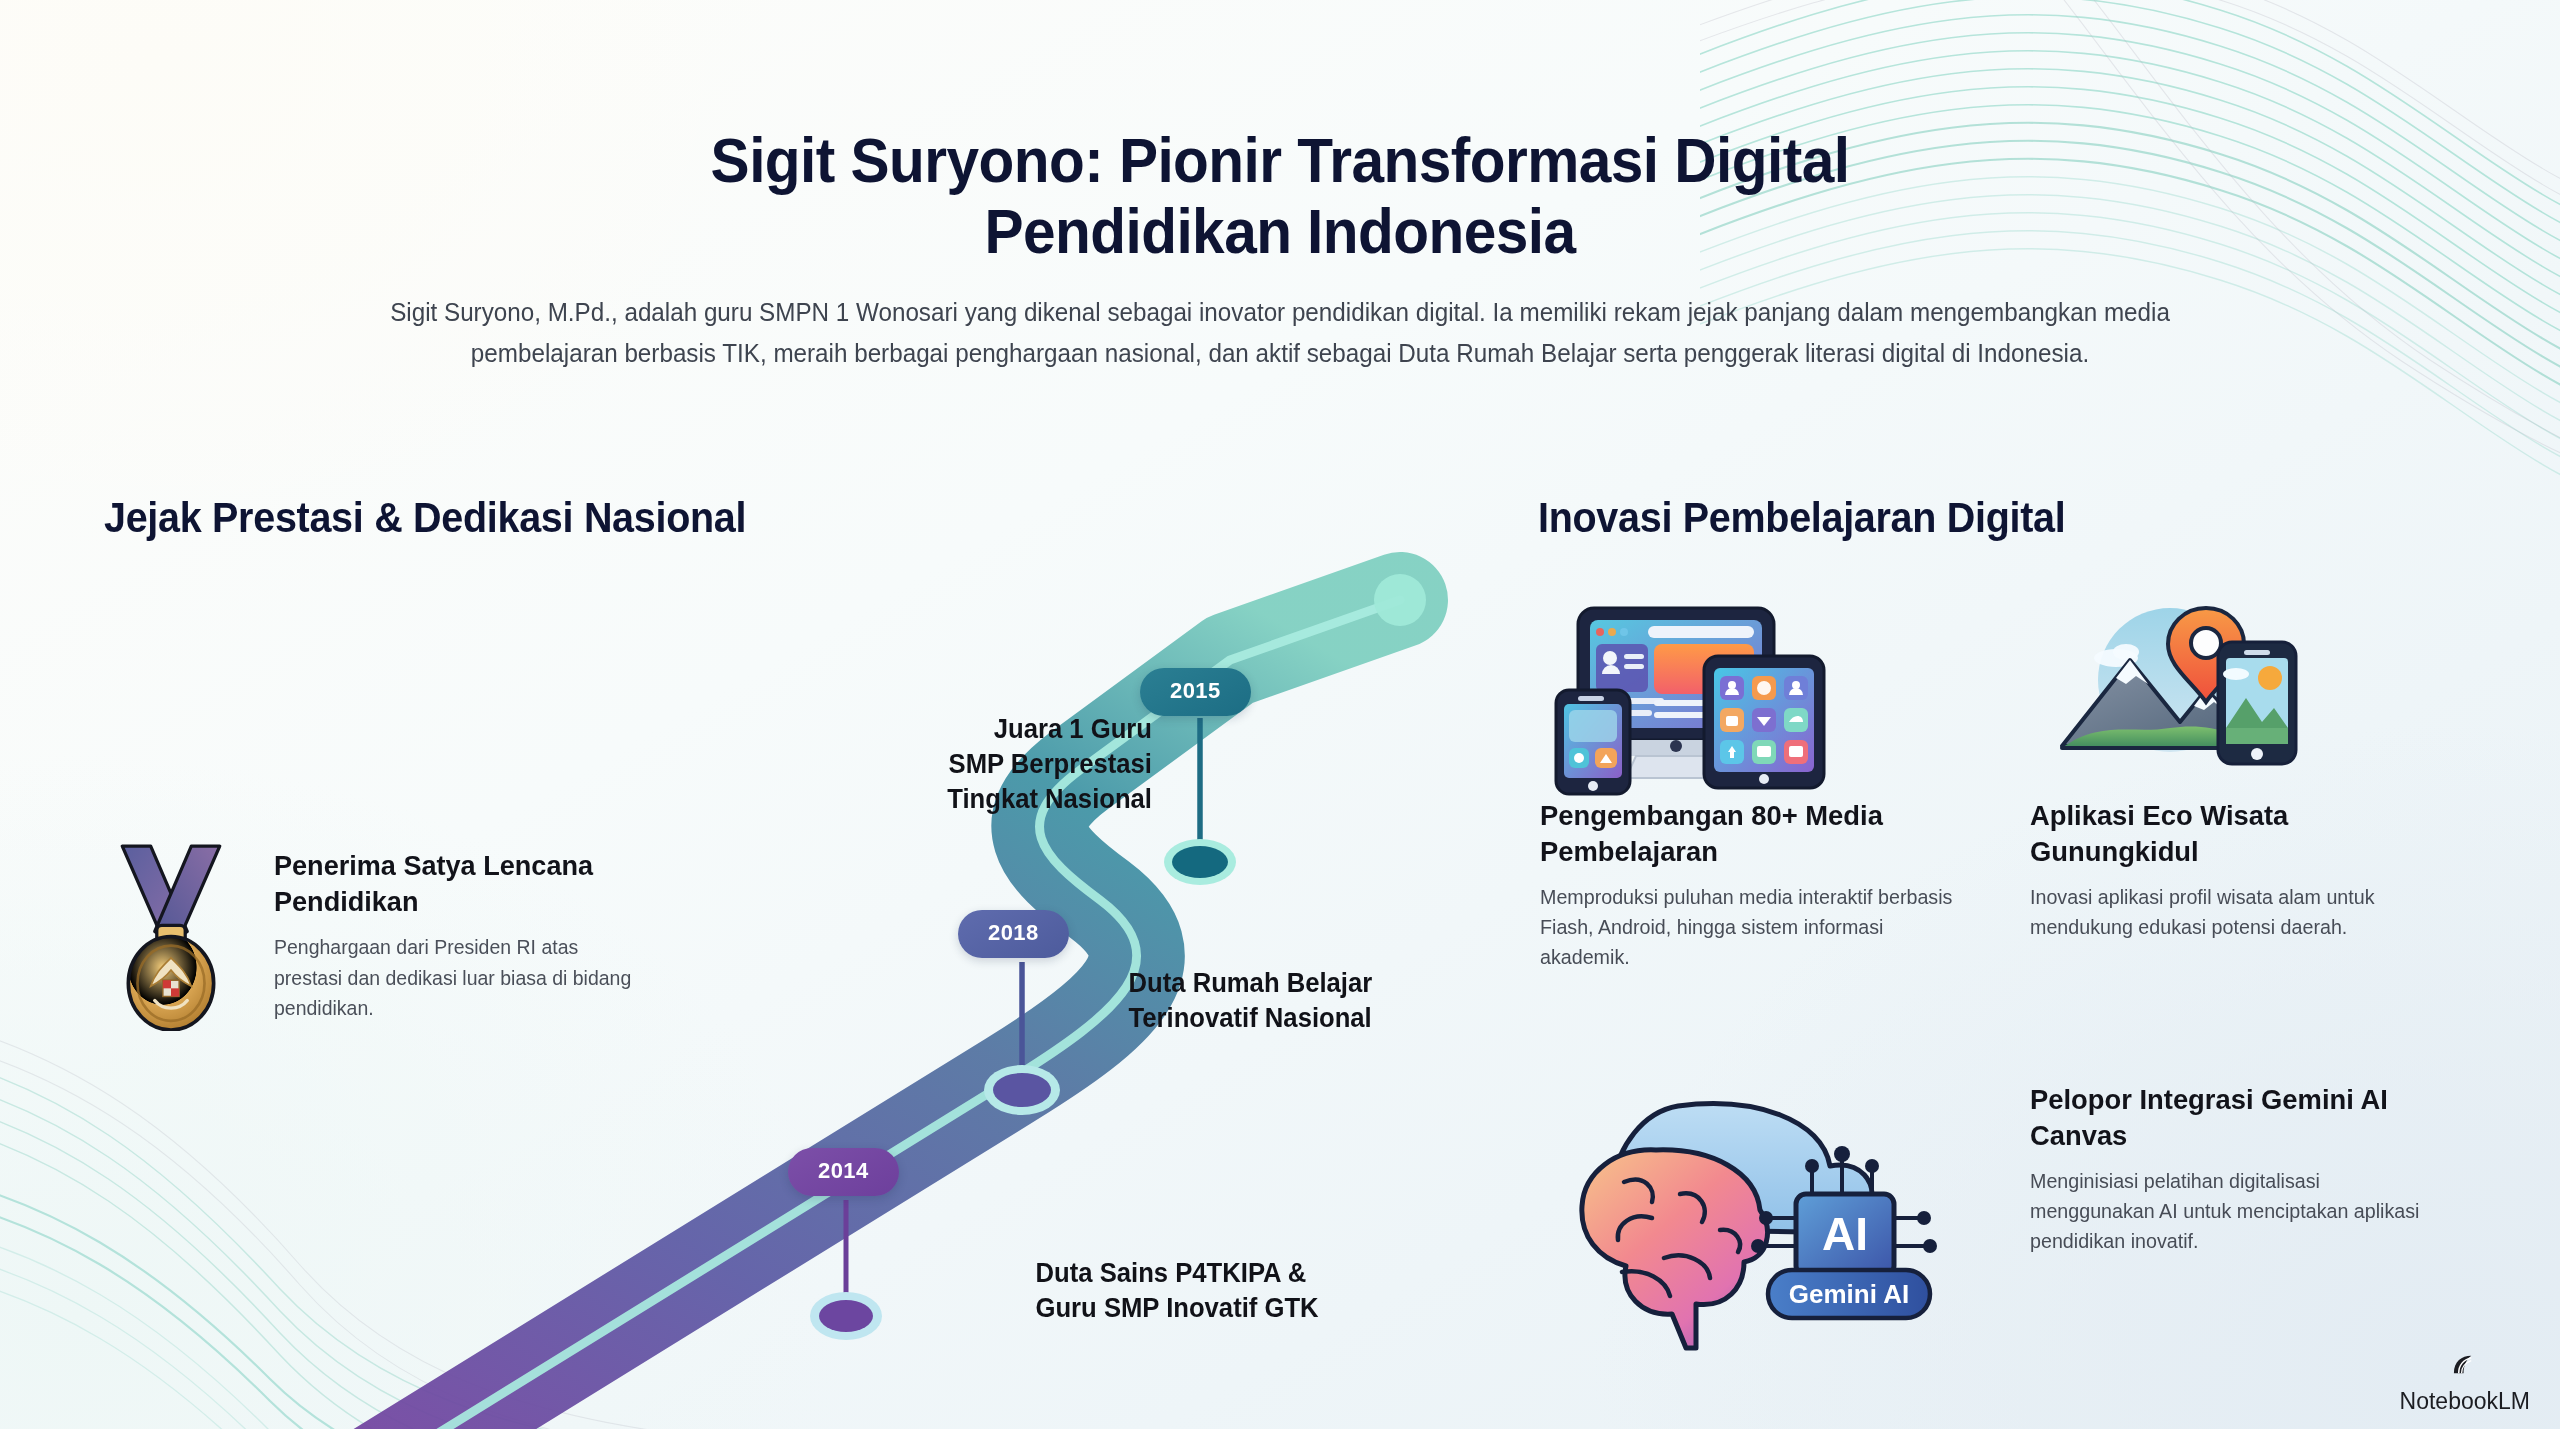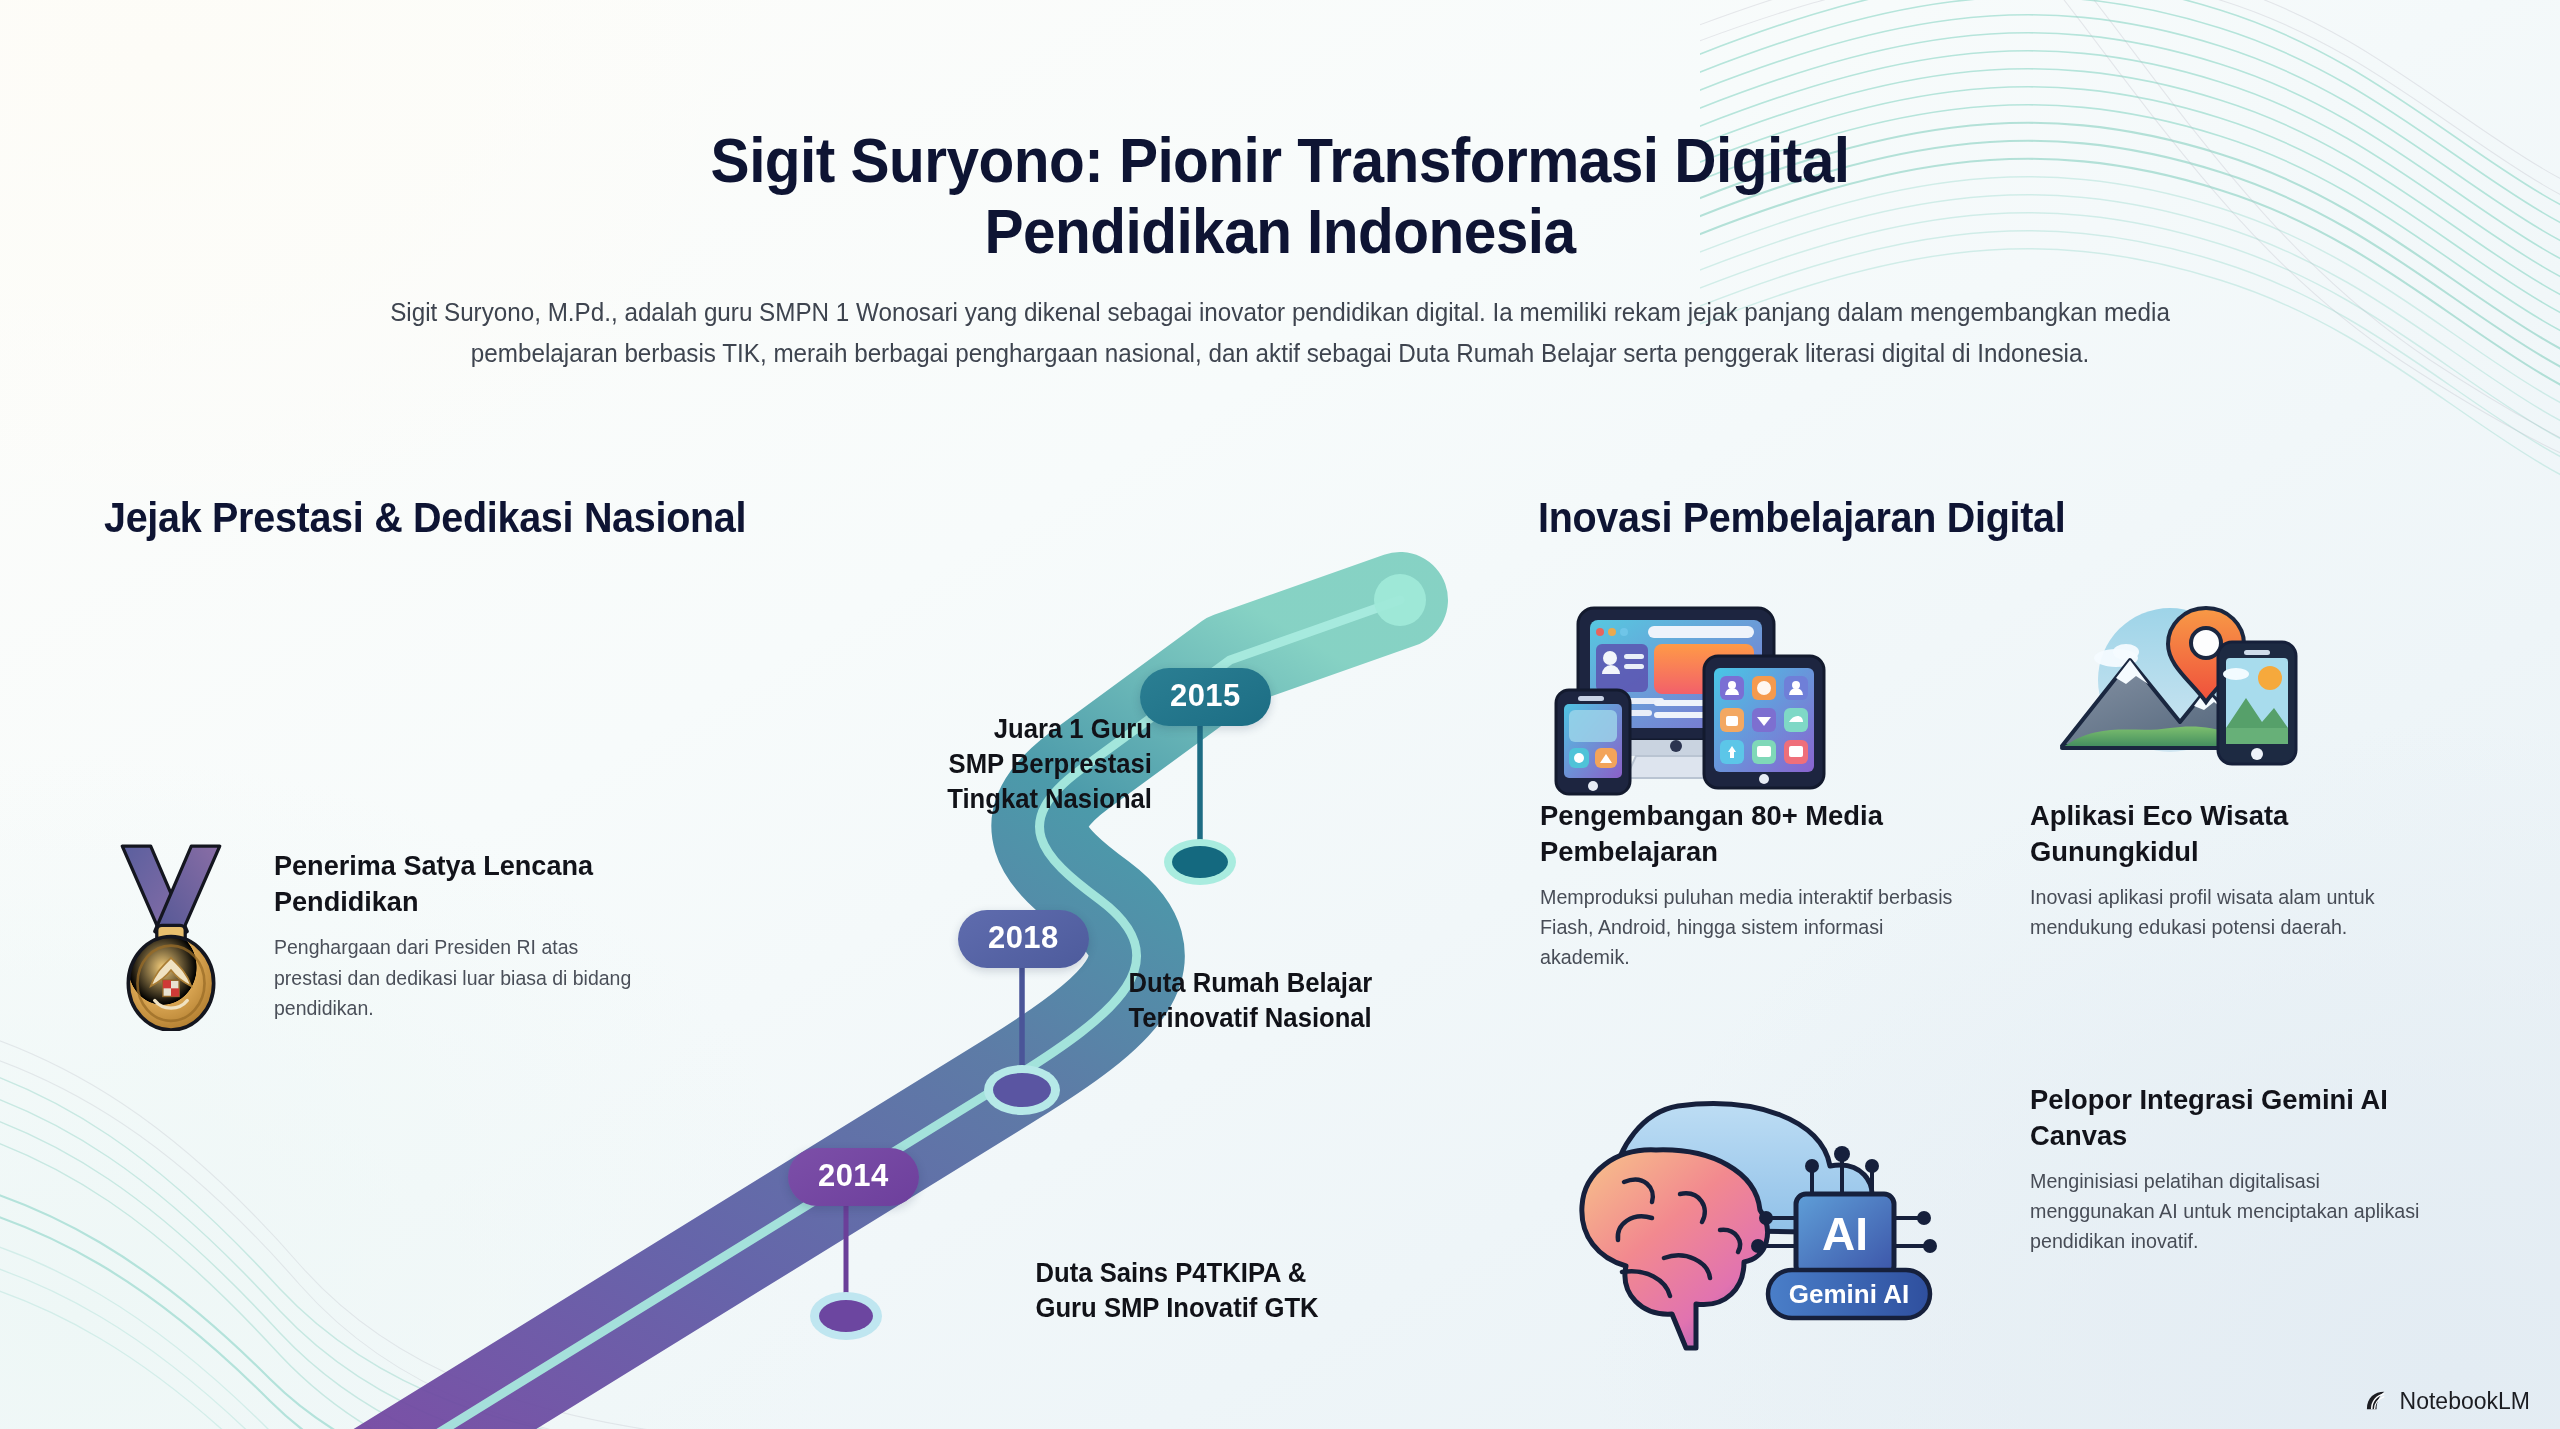--- a/index.html
+++ b/index.html
@@ -71,21 +71,21 @@
   .award-desc {
     margin-top: 12px;
     font-size: 20.5px; line-height: 1.5; color: #4a4f59;
     font-family: "Liberation Sans Narrow", "Liberation Sans", sans-serif;
     transform: scaleX(0.95); transform-origin: left center;
   }
   .tl-badge {
     position: absolute;
     border-radius: 42px;
     color: #ffffff;
-    font-size: 31px; font-weight: 700;
+    font-size: 22px; font-weight: 700;
     padding: 10px 30px 12px;
     font-family: "Liberation Sans Narrow", "Liberation Sans", sans-serif;
     letter-spacing: 0.4px;
     box-shadow: 0 3px 10px rgba(20,40,70,0.18);
     white-space: nowrap;
   }
   .tl-label {
     position: absolute;
     font-size: 27px; font-weight: 700; line-height: 1.30; color: #111218;
     font-family: "Liberation Sans Narrow", "Liberation Sans", sans-serif;
@@ -117,20 +117,21 @@
   #card-eco    { left: 2030px; top: 598px;  width: 430px; }
   #card-gemini { left: 2030px; top: 1082px; width: 430px; }
   #icon-brain  { position: absolute; left: 1560px; top: 1090px; width: 380px; }
 
   
   .watermark {
     position: absolute; right: 30px; bottom: 14px;
     display: flex; align-items: center; gap: 9px;
     color: #1c1d22; font-size: 23px; font-weight: 500;
     font-family: "Liberation Sans Narrow", "Liberation Sans", sans-serif;
+    flex-direction: column;
   }
 </style>
 </head>
 <body>
 
 <div id="poster">
 
   <div class="bg-waves">
     <svg class="waves-tr" width="900" height="560" viewBox="0 0 900 560" fill="none">
       <g stroke="#8fd8c8" fill="none" stroke-width="1.6" opacity="0.62">

